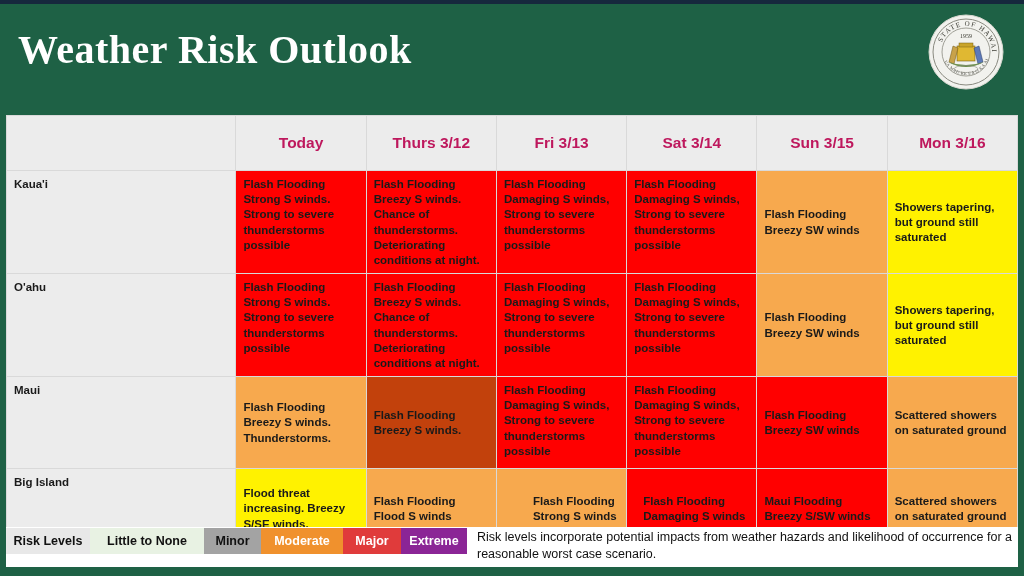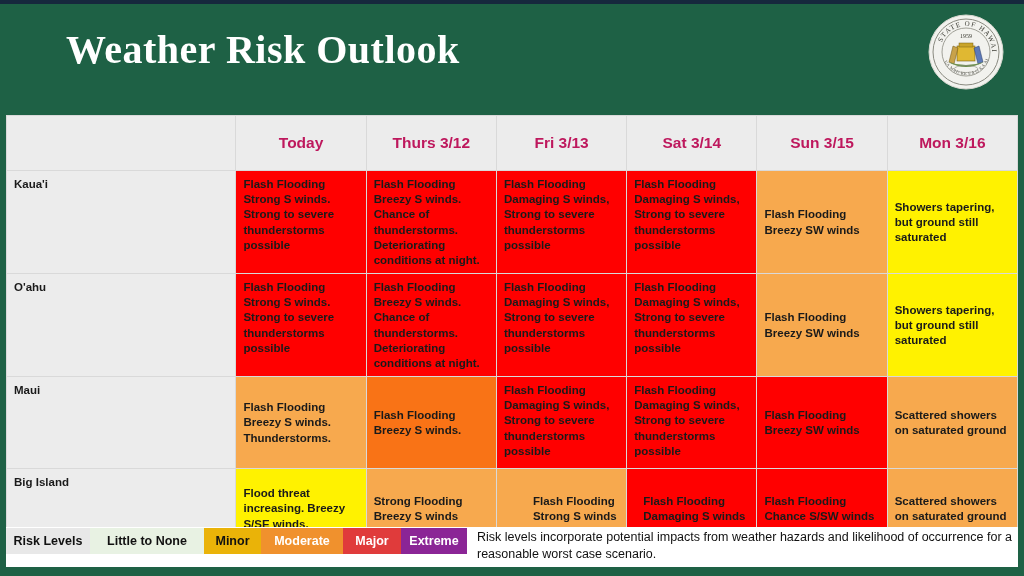--- a/index.html
+++ b/index.html
@@ -21,21 +21,20 @@
   }
   .title {
     position: absolute;
     left: 18px;
     top: 26px;
     font-family: "Liberation Serif", serif;
     font-weight: bold;
     font-size: 40px;
     color: #ffffff;
     letter-spacing: 0.5px;
-    margin-left: 48px;
   }
   .seal {
     position: absolute;
     right: 18px;
     top: 12px;
     width: 80px;
     height: 80px;
   }
   .table-wrap {
     position: absolute;
@@ -94,21 +93,21 @@
     font-size: 12.5px;
     font-weight: bold;
     padding: 0 7px;
     white-space: nowrap;
     height: 26px;
     align-self: flex-start;
     margin-top: 1px;
   }
   .lg-title { background: #e8e8e8; color: #111; width: 84px; }
   .lg-none  { background: #e8f2e3; color: #111; width: 114px; }
-  .lg-minor { background: #eab308; color: #111; width: 57px; }
+  .lg-minor { background: #a3a3a3; color: #111; width: 57px; }
   .lg-mod   { background: #f0912d; color: #ffffff; width: 82px; }
   .lg-major { background: #e03b3b; color: #ffffff; width: 58px; }
   .lg-ext   { background: #8b2596; color: #ffffff; width: 66px; }
   .note {
     flex: 1;
     font-size: 12.5px;
     line-height: 1.35;
     color: #111;
     padding: 2px 6px 0 10px;
     background: #ffffff;
@@ -180,33 +179,33 @@
           <td style="background: rgb(255, 0, 0); vertical-align: top;">Flash Flooding Strong S winds. Strong to severe thunderstorms possible</td>
           <td style="background: rgb(255, 0, 0); vertical-align: top;">Flash Flooding Breezy S winds. Chance of thunderstorms. Deteriorating conditions at night.</td>
           <td style="background: rgb(255, 0, 0); vertical-align: top;">Flash Flooding Damaging S winds, Strong to severe thunderstorms possible</td>
           <td style="background: rgb(255, 0, 0); vertical-align: top;">Flash Flooding Damaging S winds, Strong to severe thunderstorms possible</td>
           <td style="background: rgb(247, 169, 78); vertical-align: middle;">Flash Flooding Breezy SW winds</td>
           <td style="background: rgb(255, 242, 0); vertical-align: middle;">Showers tapering, but ground still saturated</td>
         </tr>
         <tr style="height:92px">
           <td class="island">Maui</td>
           <td style="background: rgb(247, 169, 78); vertical-align: middle;">Flash Flooding Breezy S winds. Thunderstorms.</td>
-          <td style="background: #f97316; vertical-align: middle;">Flash Flooding Breezy S winds.</td>
+          <td style="background: #c2410c; vertical-align: middle;">Flash Flooding Breezy S winds.</td>
           <td style="background: rgb(255, 0, 0); vertical-align: top;">Flash Flooding Damaging S winds, Strong to severe thunderstorms possible</td>
           <td style="background: rgb(255, 0, 0); vertical-align: top;">Flash Flooding Damaging S winds, Strong to severe thunderstorms possible</td>
           <td style="background: rgb(255, 0, 0); vertical-align: middle;">Flash Flooding Breezy SW winds</td>
           <td style="background: rgb(247, 169, 78); vertical-align: middle;">Scattered showers on saturated ground</td>
         </tr>
         <tr style="height:80px">
           <td class="island">Big Island</td>
           <td style="background: rgb(255, 242, 0); vertical-align: middle;">Flood threat increasing. Breezy S/SE winds.</td>
-          <td style="background: rgb(247, 169, 78); vertical-align: middle;">Strong Flooding Breezy S winds</td>
+          <td style="background: rgb(247, 169, 78); vertical-align: middle;">Flash Flooding Flood S winds</td>
           <td style="background: rgb(247, 169, 78); vertical-align: middle; padding-left: 36px;">Flash Flooding Strong S winds</td>
           <td style="background: rgb(255, 0, 0); vertical-align: middle; padding-left: 16px;">Flash Flooding Damaging S winds</td>
-          <td style="background: rgb(255, 0, 0); vertical-align: middle;">Flash Flooding Chance S/SW winds</td>
+          <td style="background: rgb(255, 0, 0); vertical-align: middle;">Maui Flooding Breezy S/SW winds</td>
           <td style="background: rgb(247, 169, 78); vertical-align: middle;">Scattered showers on saturated ground</td>
         </tr>
       </tbody>
     </table>
   </div>
 
   <div class="legendrow">
     <div class="lg lg-title">Risk Levels</div>
     <div class="lg lg-none">Little to None</div>
     <div class="lg lg-minor">Minor</div>

